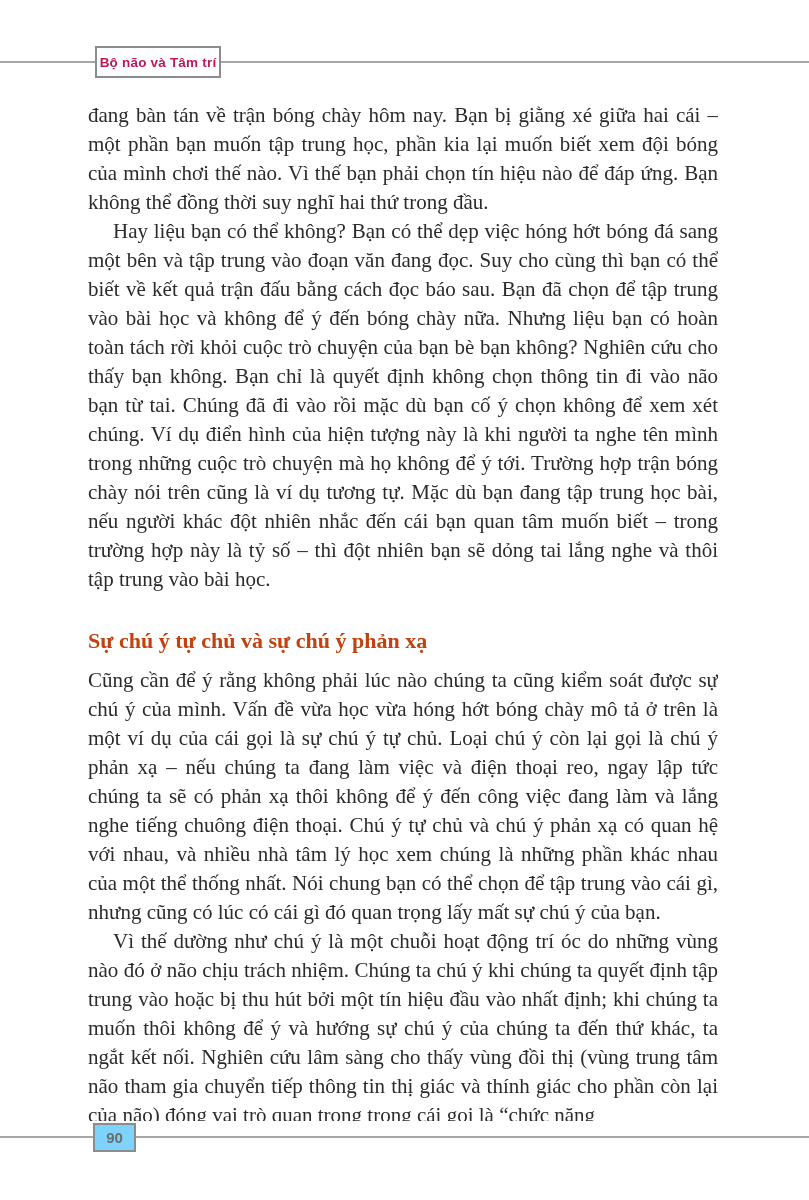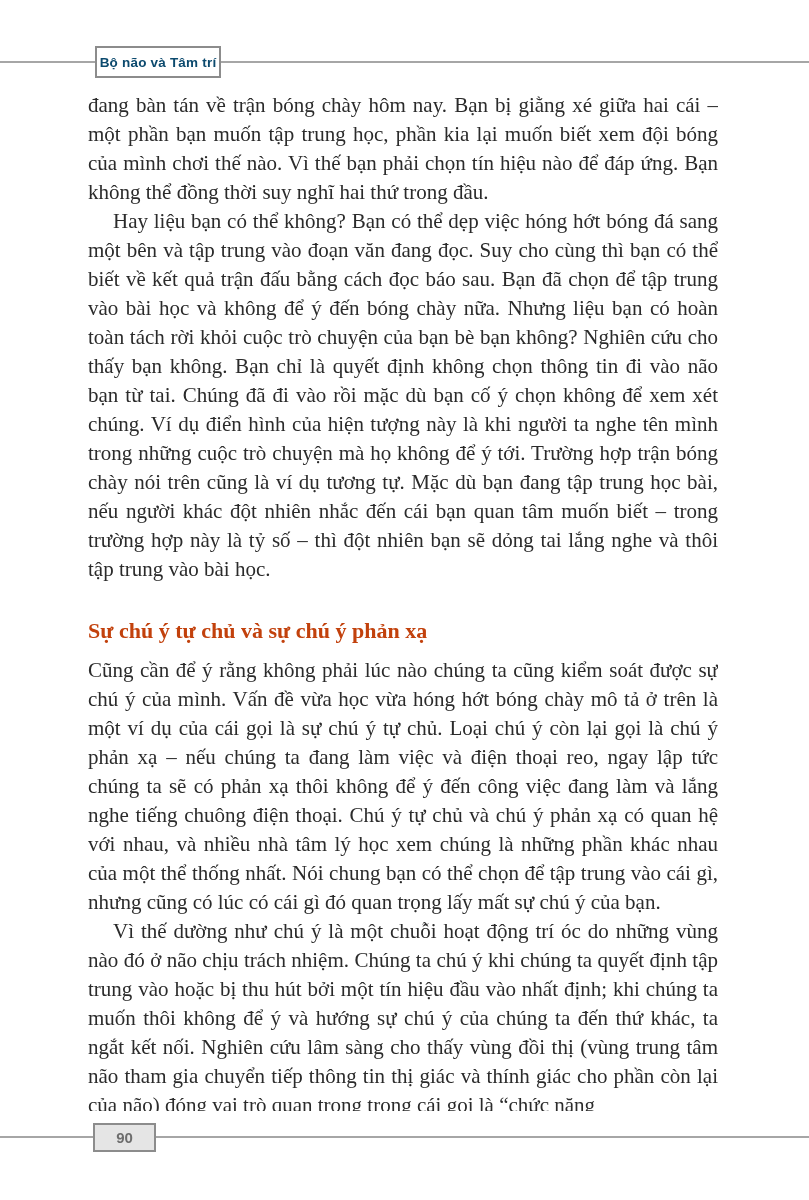--- a/index.html
+++ b/index.html
@@ -35,30 +35,30 @@
     border: 2px solid #8c8c8c;
     background: #ffffff;
     display: flex;
     align-items: center;
     justify-content: center;
   }
   .header-box span {
     font-family: "Liberation Sans", sans-serif;
     font-weight: bold;
     font-size: 13.5px;
-    color: #0c4a6e;
+    color: #be185d;
     letter-spacing: 0.2px;
     white-space: nowrap;
   }
 
   
   .body-column {
     position: absolute;
     left: 88px;
-    top: 91px;
+    top: 101px;
     width: 630px;
     height: 1020px;
     overflow: hidden;
     color: #2b2b2b;
     font-size: 21px;
     line-height: 29px;
     text-align: justify;
   }
   .body-column p {
     margin: 0;
@@ -85,25 +85,25 @@
     left: 0;
     top: 1136px;
     width: 809px;
     height: 2px;
     background: #a6a6a6;
   }
   .footer-box {
     position: absolute;
     left: 93px;
     top: 1123px;
-    width: 63px;
+    width: 43px;
     height: 29px;
     box-sizing: border-box;
     border: 2px solid #8c8c8c;
-    background: #e5e5e5;
+    background: #7dd3fc;
     display: flex;
     align-items: center;
     justify-content: center;
   }
   .footer-box span {
     font-family: "Liberation Sans", sans-serif;
     font-weight: bold;
     font-size: 15px;
     color: #6d6d6d;
   }

